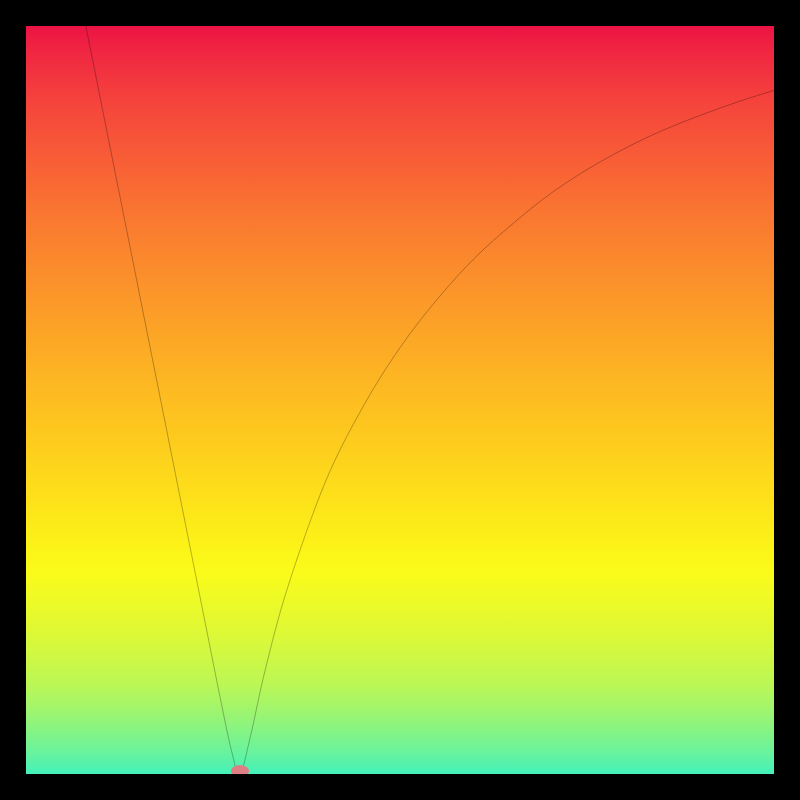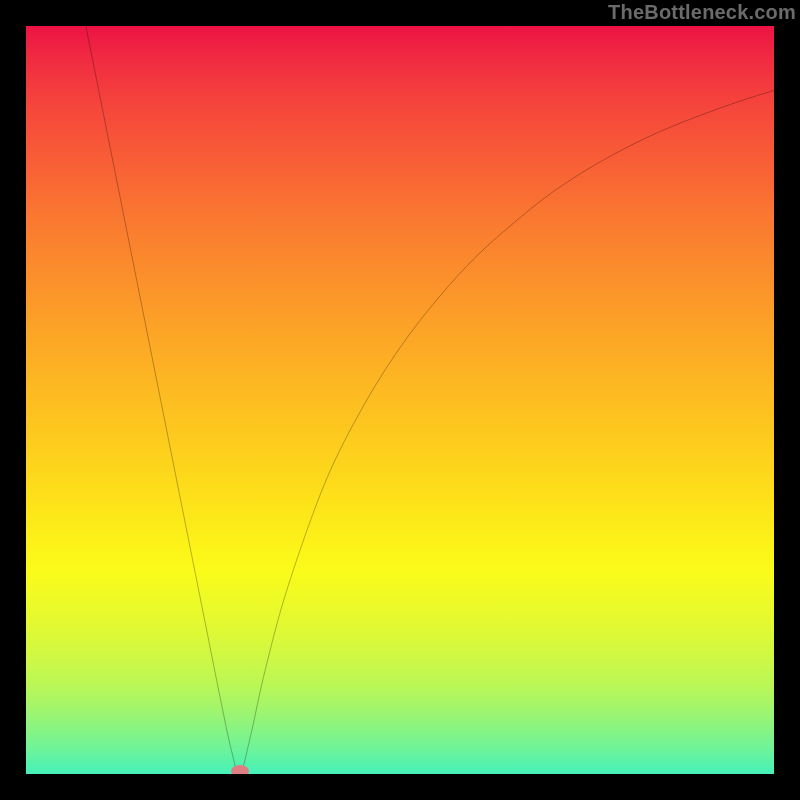--- a/index.html
+++ b/index.html
@@ -85,14 +85,13 @@
 
     <svg class="curve" viewBox="0 0 100 100" preserveAspectRatio="none">
       <path id="curve-path" fill="none" stroke="#000" stroke-width="0.28" vector-effect="non-scaling-stroke" stroke-linecap="round" stroke-linejoin="round" d="M 8.000 0.000 C 8.333 1.667, 9.333 6.667, 10.000 10.000 C 10.667 13.333, 11.333 16.667, 12.000 20.000 C 12.667 23.333, 13.333 26.667, 14.000 30.000 C 14.667 33.333, 15.333 36.667, 16.000 40.000 C 16.667 43.333, 17.333 46.667, 18.000 50.000 C 18.667 53.333, 19.333 56.667, 20.000 60.000 C 20.667 63.333, 21.333 66.667, 22.000 70.000 C 22.667 73.333, 23.333 76.667, 24.000 80.000 C 24.667 83.333, 25.417 87.167, 26.000 90.000 C 26.583 92.833, 27.067 95.333, 27.500 97.000 C 27.933 98.667, 28.183 100.333, 28.600 100.000 C 29.017 99.667, 29.433 97.333, 30.000 95.000 C 30.567 92.667, 31.167 89.333, 32.000 86.000 C 32.833 82.667, 33.667 79.167, 35.000 75.000 C 36.333 70.833, 38.333 65.000, 40.000 61.000 C 41.667 57.000, 43.333 54.000, 45.000 51.000 C 46.667 48.000, 48.333 45.417, 50.000 43.000 C 51.667 40.583, 53.333 38.500, 55.000 36.500 C 56.667 34.500, 58.333 32.667, 60.000 31.000 C 61.667 29.333, 63.333 27.917, 65.000 26.500 C 66.667 25.083, 68.333 23.717, 70.000 22.500 C 71.667 21.283, 73.333 20.217, 75.000 19.200 C 76.667 18.183, 78.333 17.267, 80.000 16.400 C 81.667 15.533, 83.333 14.733, 85.000 14.000 C 86.667 13.267, 88.333 12.633, 90.000 12.000 C 91.667 11.367, 93.333 10.767, 95.000 10.200 C 96.667 9.633, 99.167 8.867, 100.000 8.600"></path>
     </svg>
 
     <div id="markers-layer">
         <div class="marker" style="left: 204.952px; top: 739.024px; width: 17.952px; height: 11.968px; background: rgb(222, 127, 131);"></div>
       </div>
   </div>
 
-  <div class="watermark">TheBottleneck.com</div>
 </div>
 
 </body></html>

